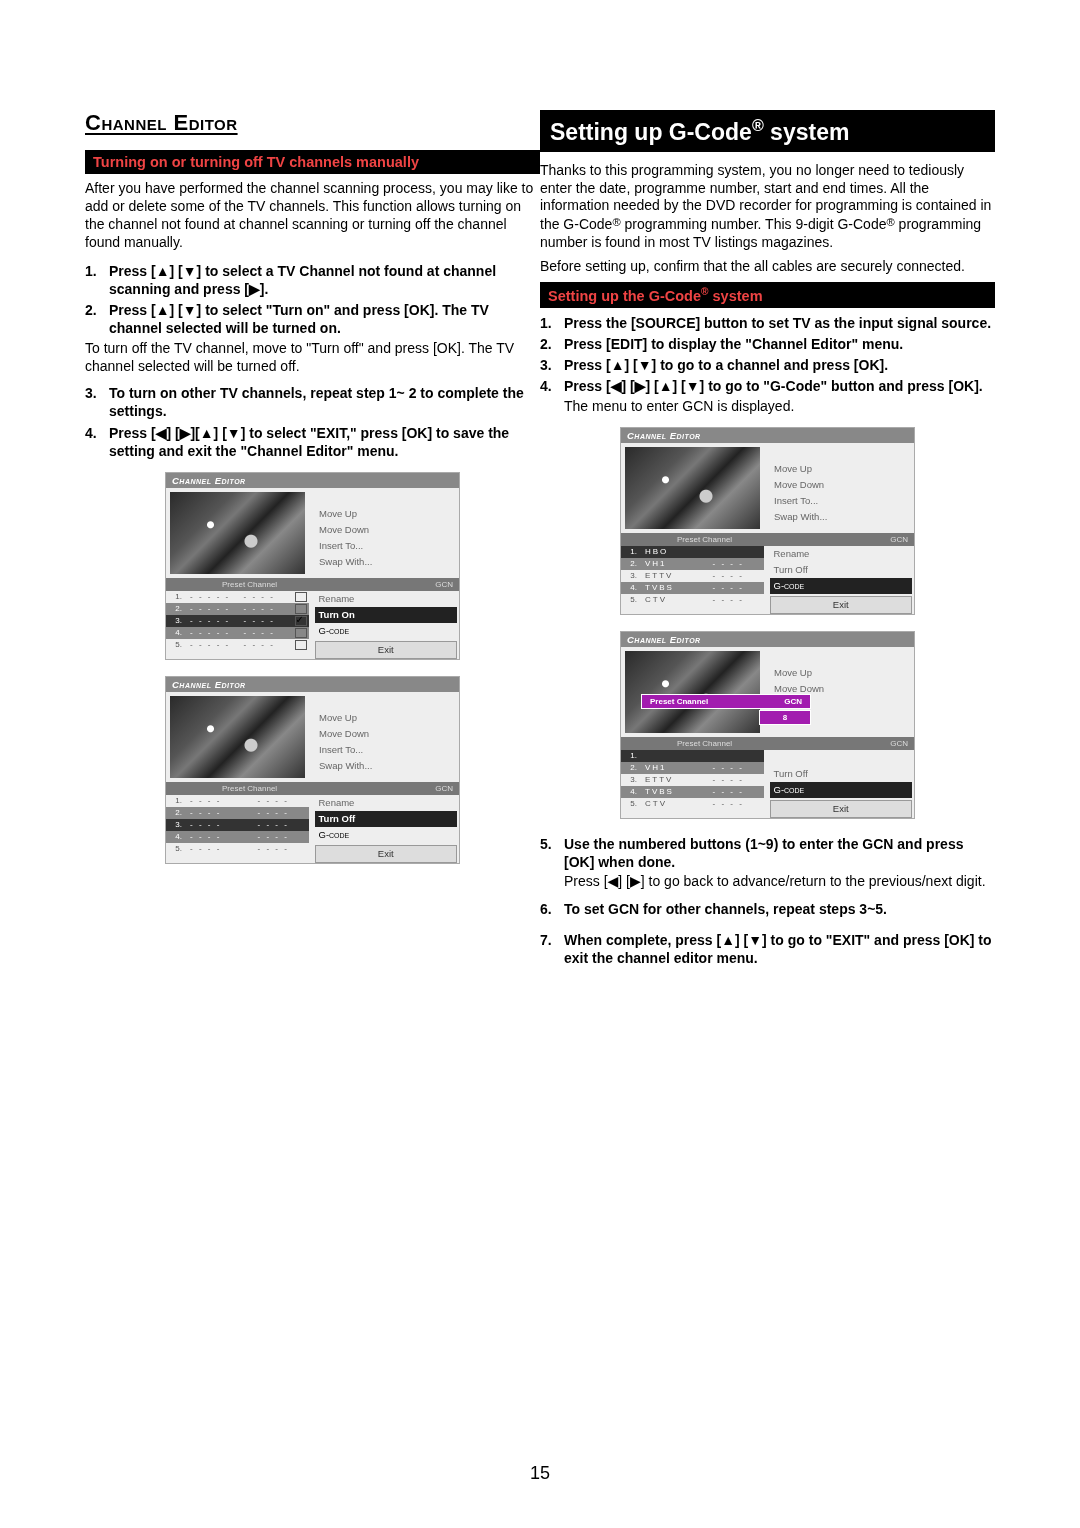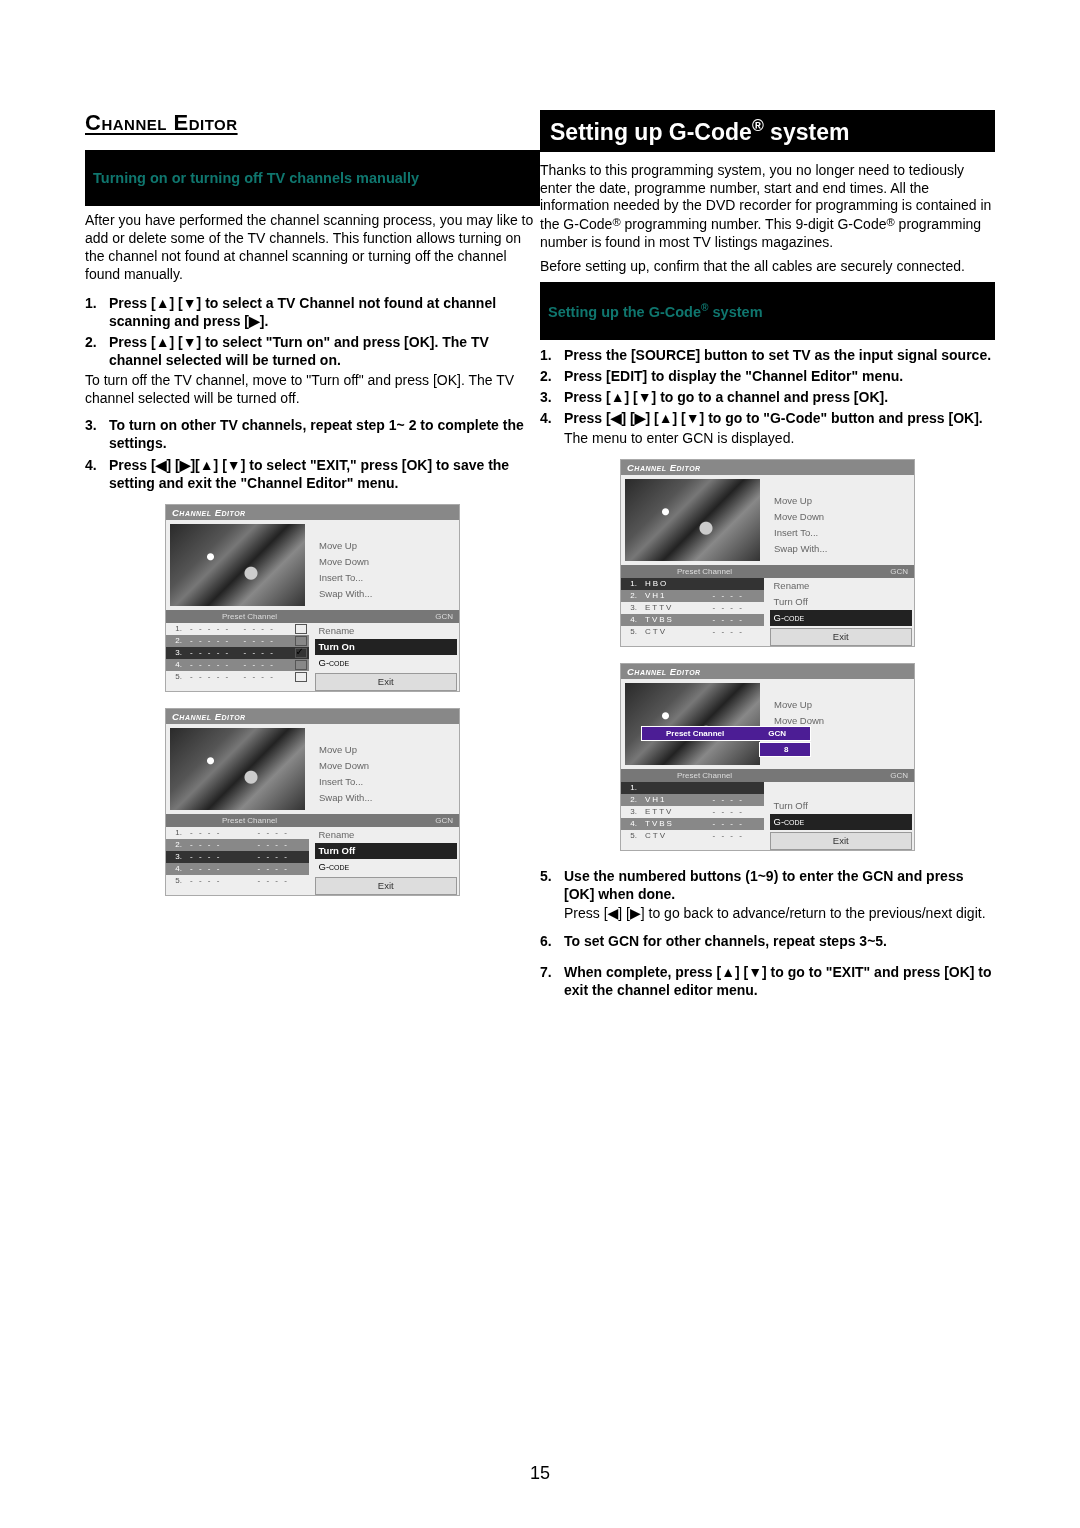--- a/index.html
+++ b/index.html
@@ -21,24 +21,24 @@
     font-weight: bold;
     font-variant: small-caps;
     letter-spacing: 0.5px;
     text-decoration: underline;
     text-decoration-thickness: 2px;
     text-underline-offset: 3px;
     margin-bottom: 14px;
   }
   .sub-title-bar {
     background: #000;
-    color: #0f766e;
+    color: #ef4444;
     font-size: 14.5px;
     font-weight: bold;
-    padding: 20px 8px;
+    padding: 4px 8px;
     margin-bottom: 6px;
   }
   .hero-bar {
     background: #000000;
     color: #fff;
     font-size: 23px;
     font-weight: bold;
     padding: 6px 10px;
     margin-bottom: 10px;
   }
@@ -153,24 +153,24 @@
     width: 12px; height: 10px; border:1px solid #555; margin:1px 2px 0 0; position:relative;
   }
   .ui-shot .chlist .row .chk.on::after {
     content:'✓'; position:absolute; top:-3px; left:0; font-size:10px; color:#000;
   }
   .overlay-box {
     position: relative;
   }
   .overlay-inner {
     position: absolute;
-    background: #4c1d95;
+    background: #a21caf;
     color: #fff;
     font-size: 8px;
-    padding: 2px 24px;
+    padding: 2px 8px;
     border: 1px solid #fff;
   }
   .page-num {
     position: absolute;
     bottom: 44px;
     left: 0; right: 0;
     text-align: center;
     font-size: 18px;
   }
 </style>

